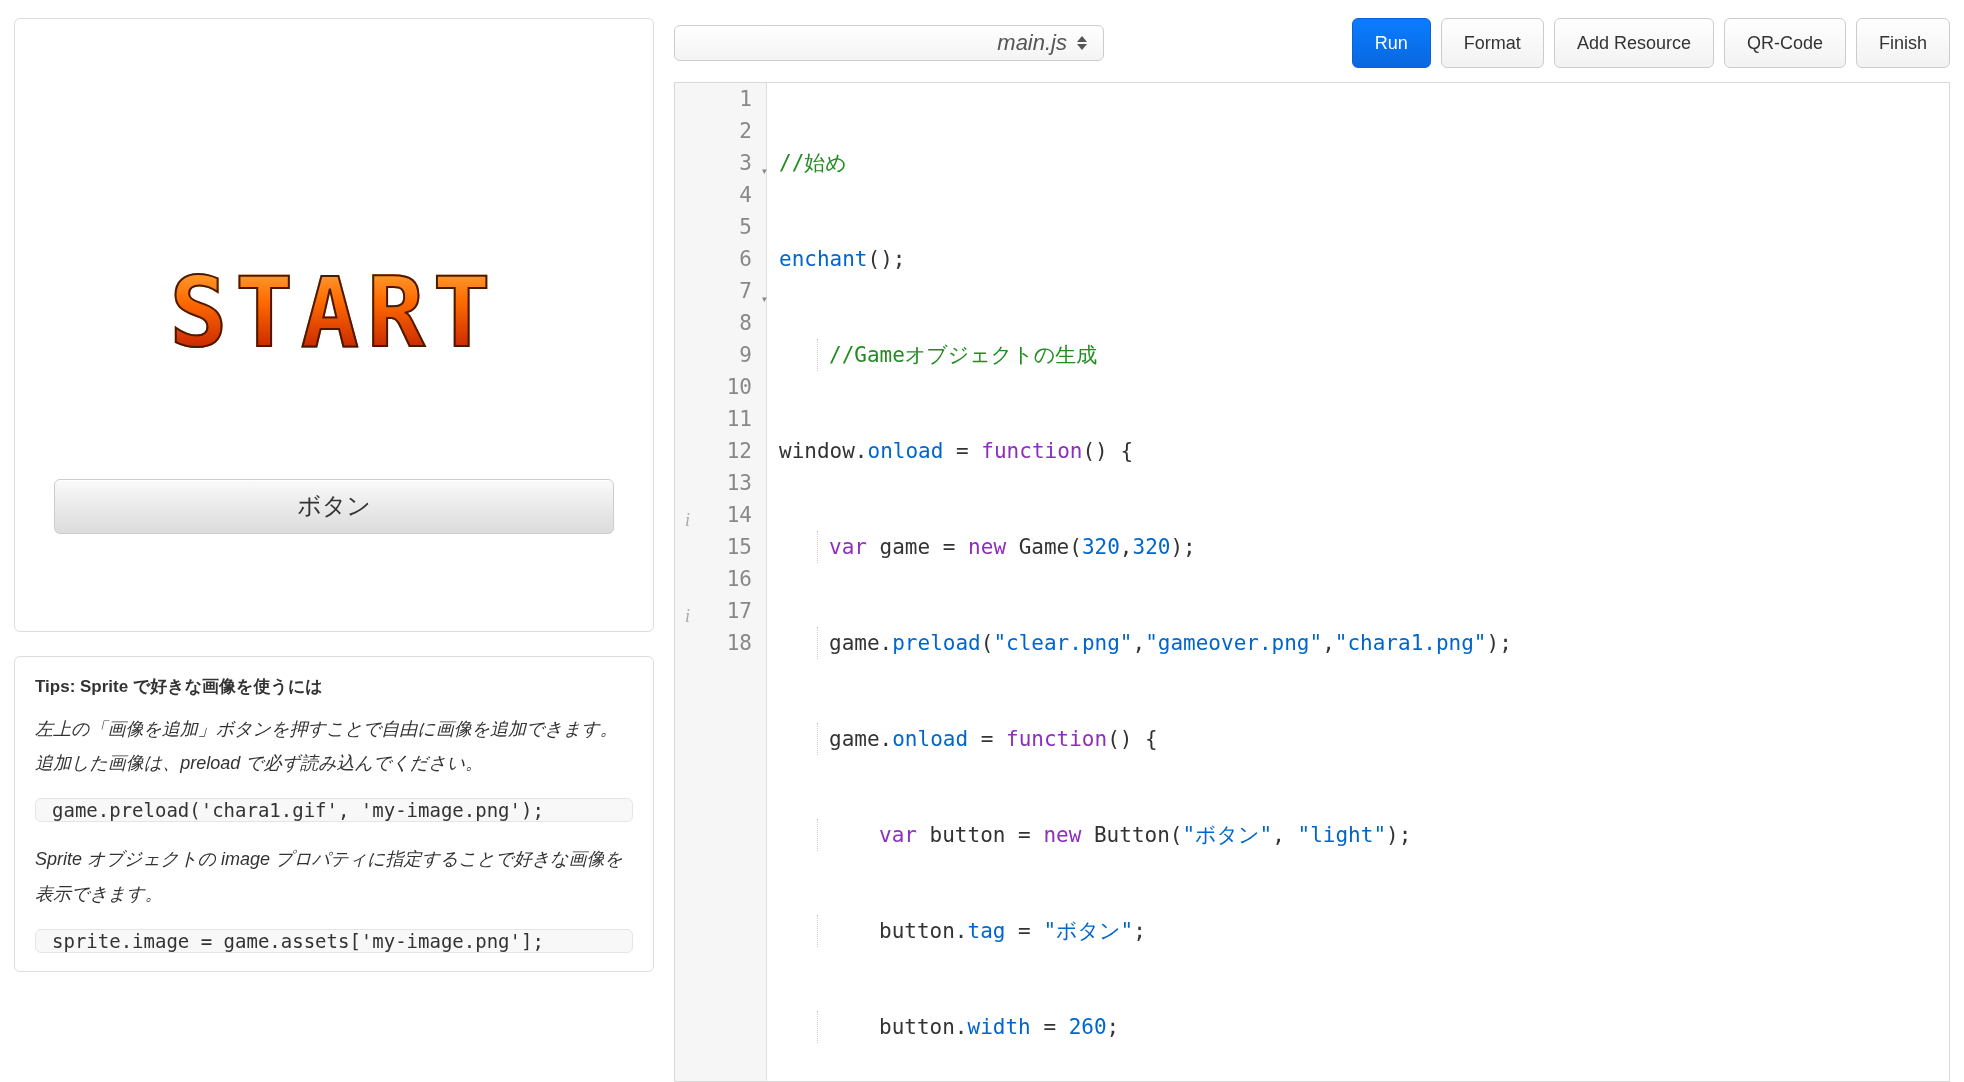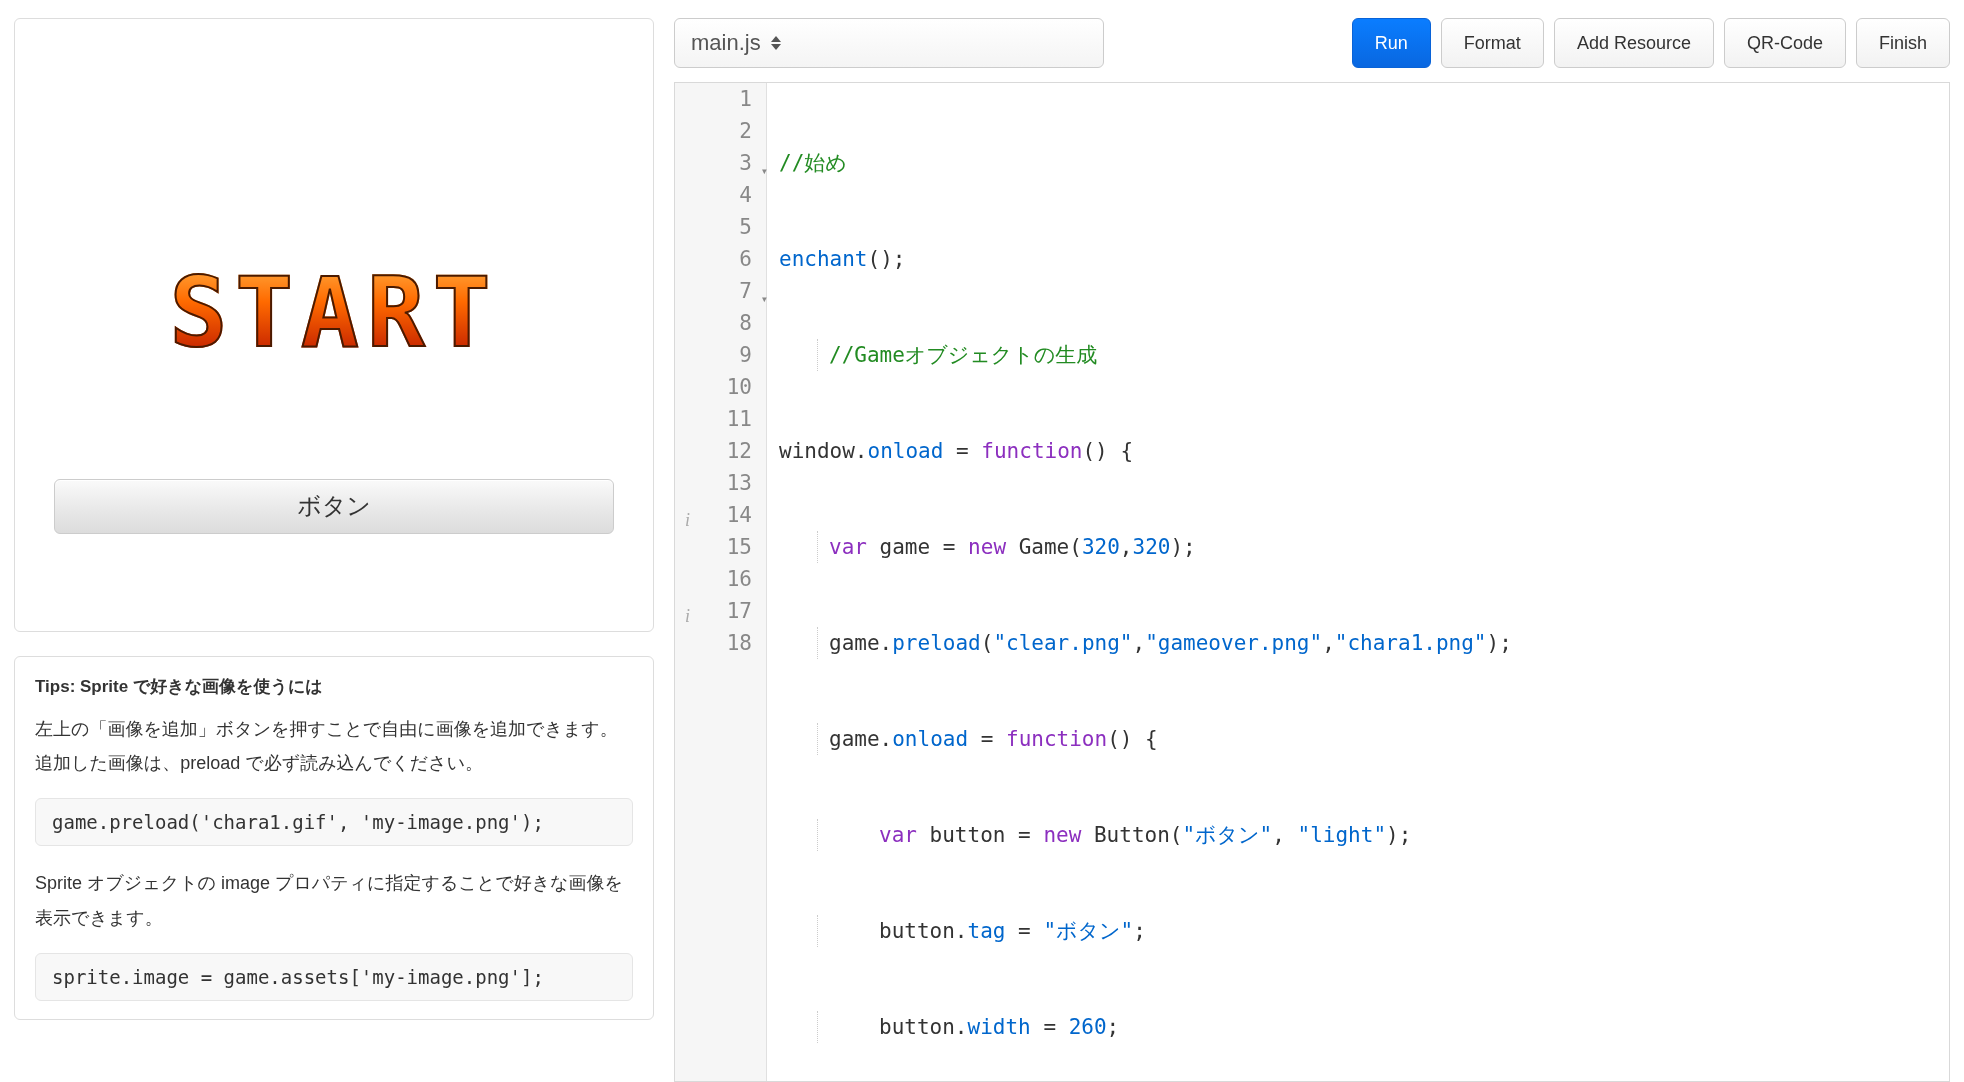--- a/index.html
+++ b/index.html
@@ -47,51 +47,52 @@
     box-shadow: inset 0 1px 0 #fff;
     font-size: 24px;
     color: #333;
     cursor: pointer;
     font-family: inherit;
   }
 
   
   .tips-panel { padding: 18px 20px; }
   .tips-title { font-size: 17px; font-weight: 700; color: #333; margin: 0 0 14px; }
-  .tips-para { font-size: 18px; color: #333; line-height: 1.9; margin: 0 0 18px; }
+  .tips-para { font-size: 18px; color: #333; line-height: 1.9; margin: 0 0 18px; font-style: italic; }
   .code-block {
     border: 1px solid #e5e5e5;
     border-radius: 6px;
     background: #f8f8f8;
-    padding: 12px 16px;
+    padding: 0 16px;
     font-family: Menlo, Consolas, monospace;
     font-size: 19px;
     color: #333;
     margin: 0 0 20px;
     white-space: pre;
     overflow-x: hidden;
   }
 
   
   .toolbar { display: flex; gap: 10px; margin-bottom: 14px; align-items: center; }
   .file-select {
     flex: 0 0 auto;
     position: relative;
     display: flex;
     align-items: center;
-    justify-content: flex-start;
+    justify-content: flex-end;
     border: 1px solid #ccc;
     border-radius: 6px;
     background: linear-gradient(180deg, #fff, #f4f4f4);
-    height: 50px;
+    height: 36px;
     padding: 0 16px;
     width: 430px;
     font-size: 22px;
     color: #555;
     cursor: pointer;
+    font-style: italic;
   }
   .select-arrow-icon {
     display: inline-flex;
     flex-direction: column;
     align-items: center;
     gap: 2px;
     color: #555;
     margin-left: 10px;
   }
   .select-arrow-icon::before {

